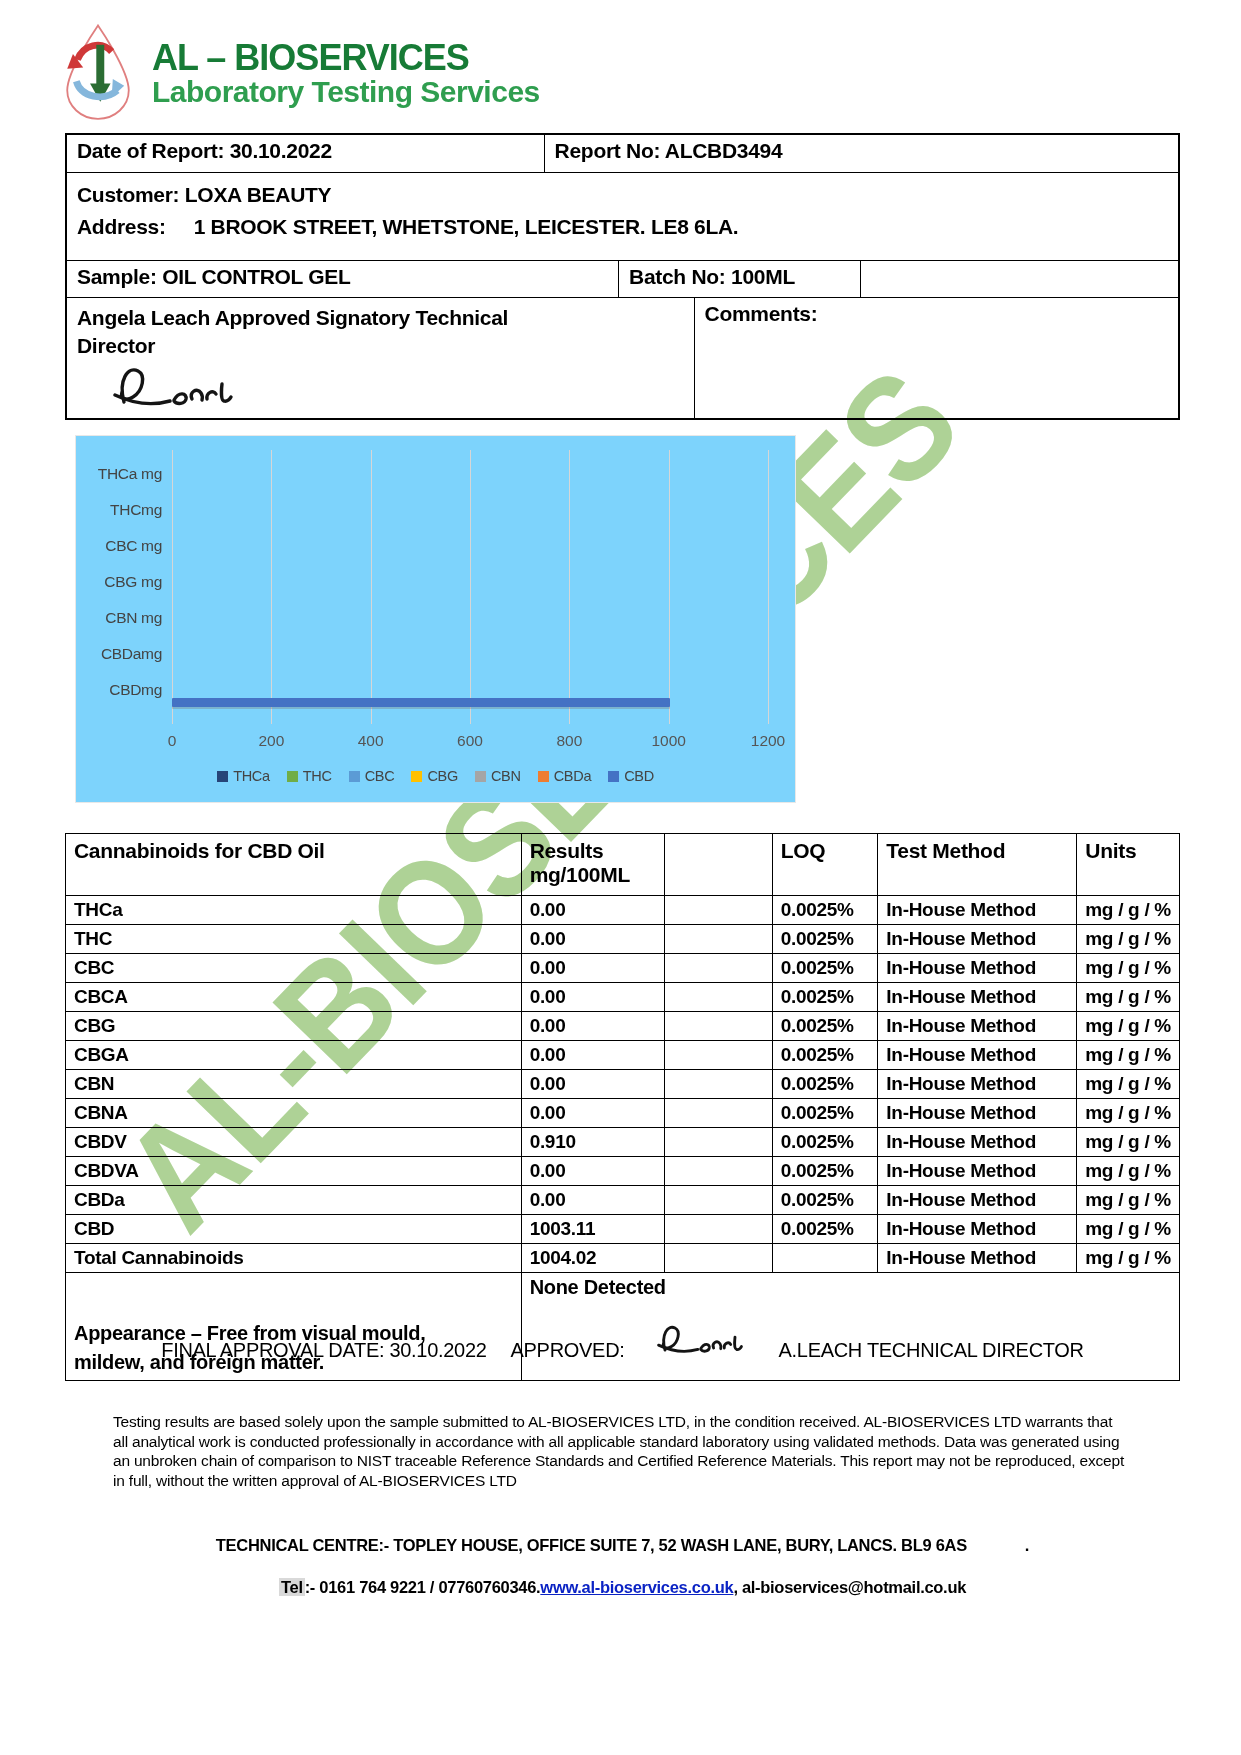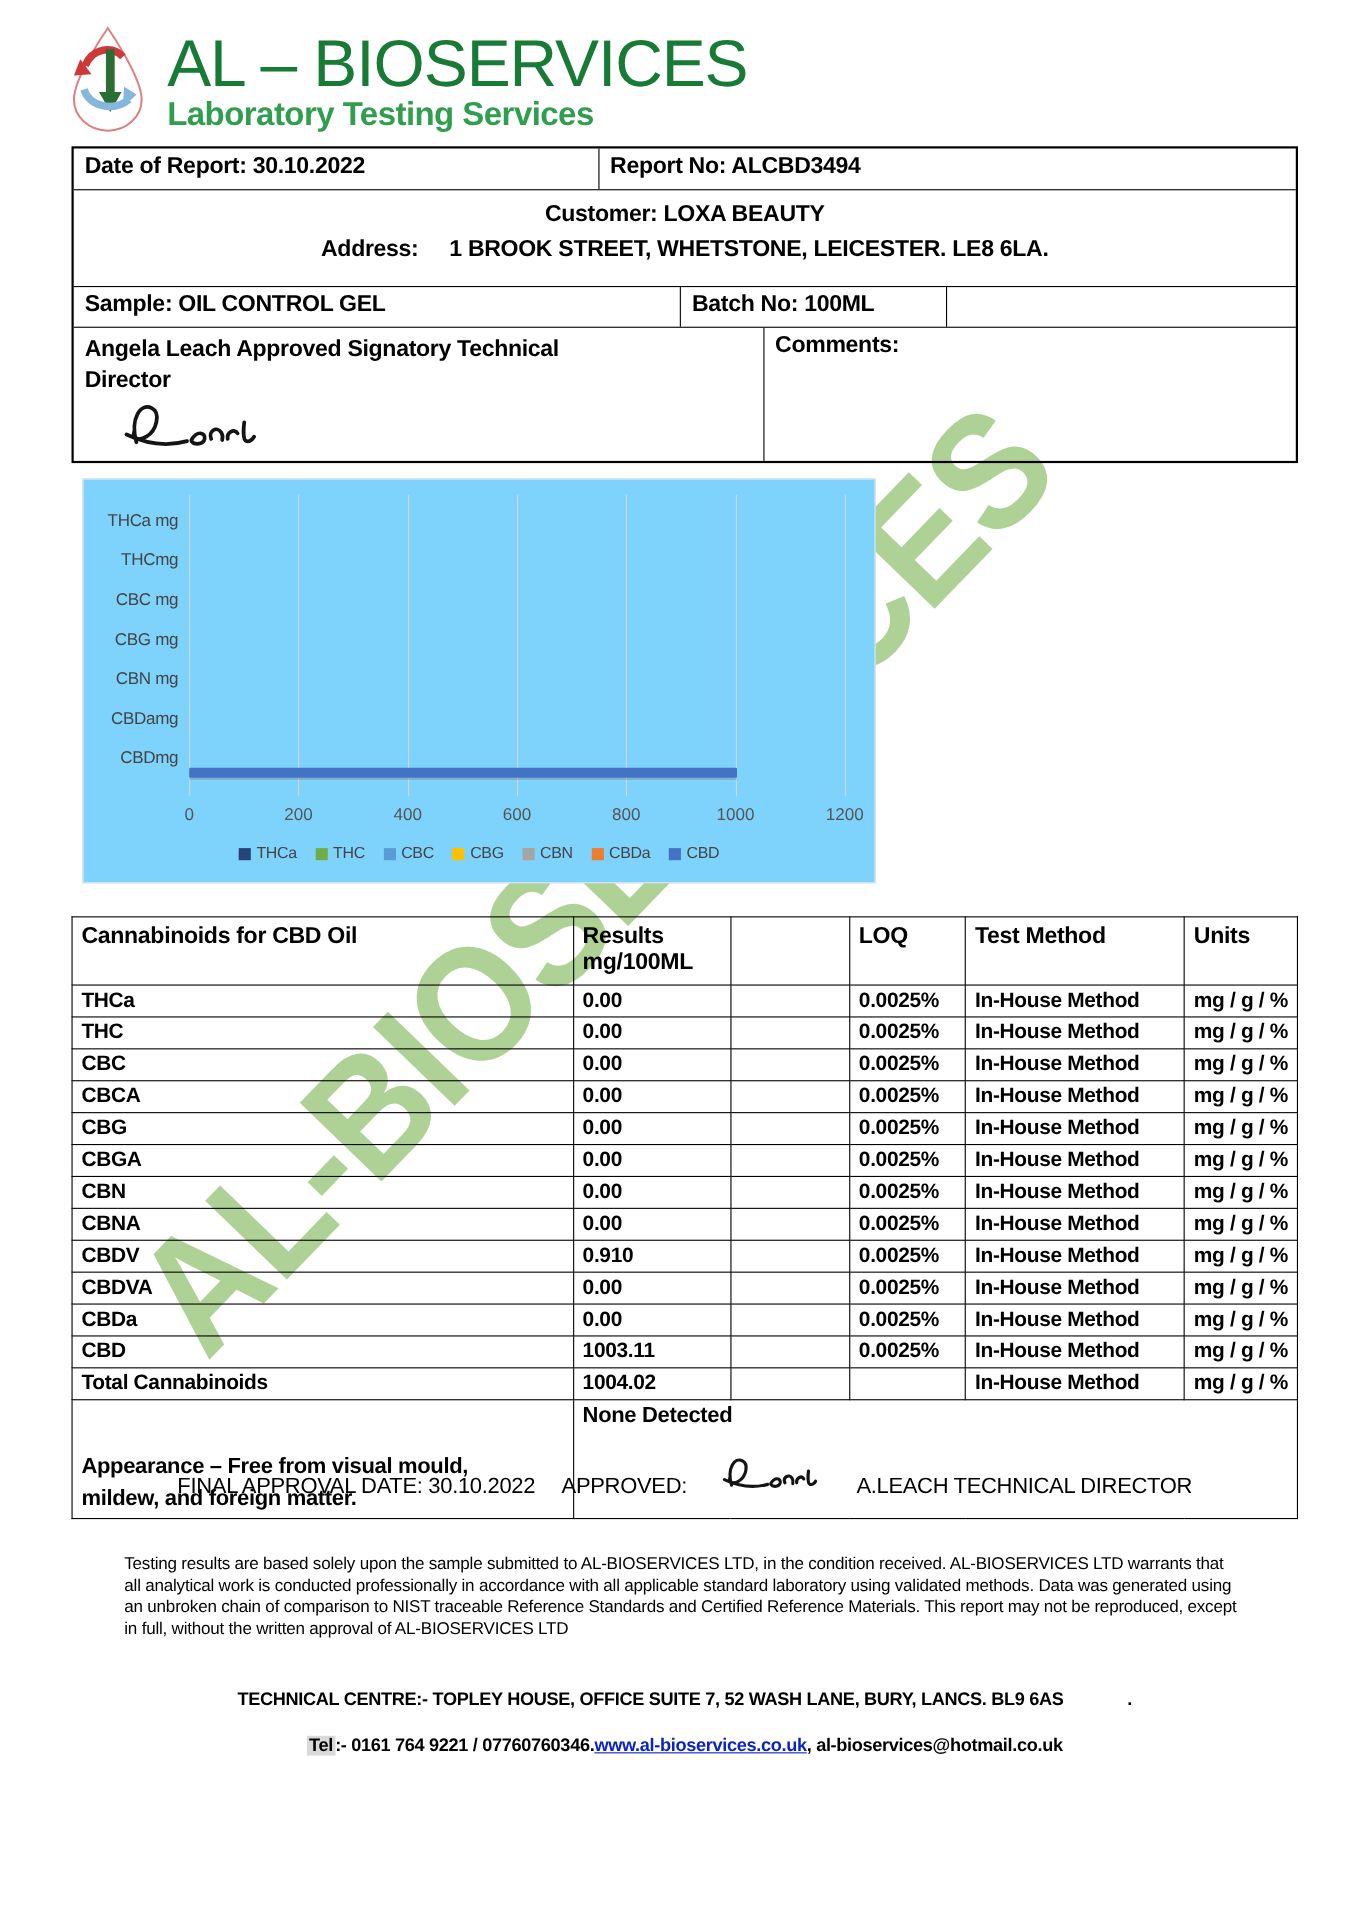--- a/index.html
+++ b/index.html
@@ -20,32 +20,32 @@
     font-size:150px; font-weight:700; white-space:nowrap;
     z-index:1; opacity:.85; letter-spacing:-2px;
   }
   .watermark .squeeze { display:inline-block; transform:scaleX(.9); }
 
   .layer { position:absolute; z-index:2; }
 
   
   .brand { left:58px; top:22px; display:flex; align-items:center; gap:14px; }
   .brand-text { display:flex; flex-direction:column; line-height:1.04; }
-  .brand-title { font-size:60px; font-weight:400; letter-spacing:-1px; }
+  .brand-title { font-size:36px; font-weight:700; letter-spacing:-1px; }
   .brand-sub { font-size:30px; font-weight:700; letter-spacing:-.5px; }
 
   
   .info-table { left:65px; top:133px; width:1115px; border:2px solid #000; font-weight:700; font-size:21px; letter-spacing:-.3px; background:transparent; }
   .it-row { display:grid; border-top:1.5px solid #000; }
   .it-row:first-child { border-top:none; }
   .it-cell { padding:4px 10px 3px; }
   .it-cell + .it-cell { border-left:1.5px solid #000; }
   .it-row1 { grid-template-columns: 42.9% 28.3% auto; min-height:37px; }
   .it-row2 { display:block; min-height:88px; padding:6px 10px 4px; }
-  .it-row2 .line { line-height:32px;text-align:center; }
+  .it-row2 .line { line-height:32px; }
   .addr-val { margin-left:28px; }
   .it-row3 { grid-template-columns: 49.6% 21.8% auto; min-height:37px; }
   .it-row4 { grid-template-columns: 56.4% auto; min-height:90px; }
   .signatory-text { display:block; max-width:470px; line-height:28px; padding-top:2px; }
   .sig-box { margin:2px 0 2px 28px; }
 
   
   .chart-box { left:75px; top:435px; width:721px; height:368px; background:#7dd3fc; border:1px solid #e8e8e8; z-index:2;padding-left:46px; }
   .cat-labels { position:absolute; left:0; top:20px; width:86px; }
   .cat-labels span { display:block; height:36px; line-height:36px; text-align:right; font-size:15.5px; color:#444; letter-spacing:-.3px; }

